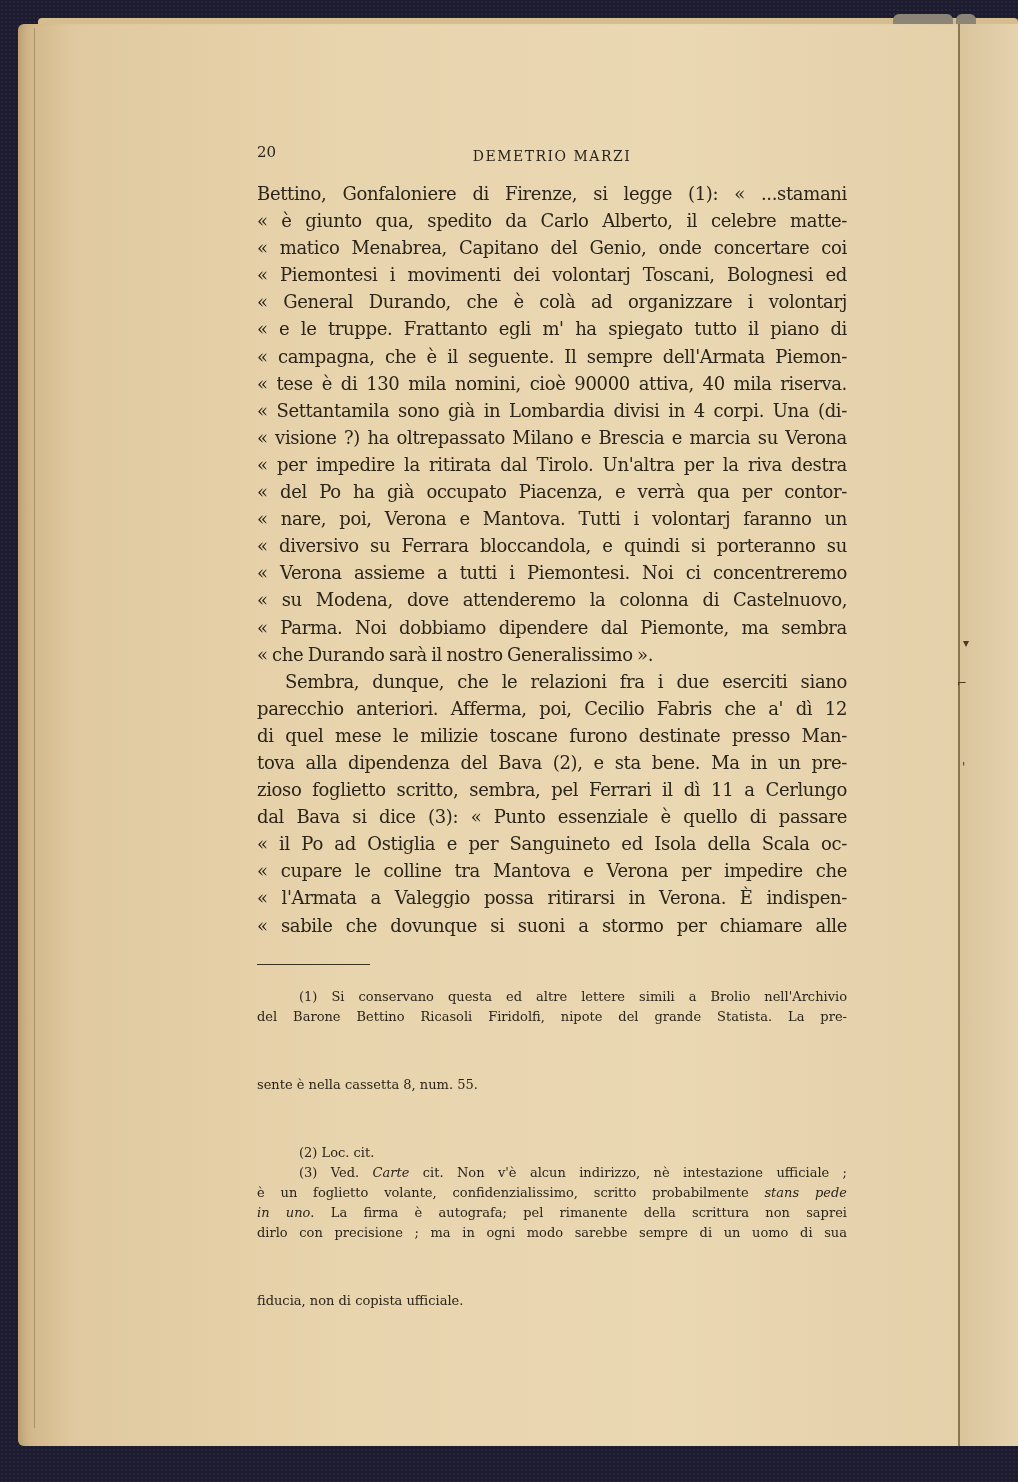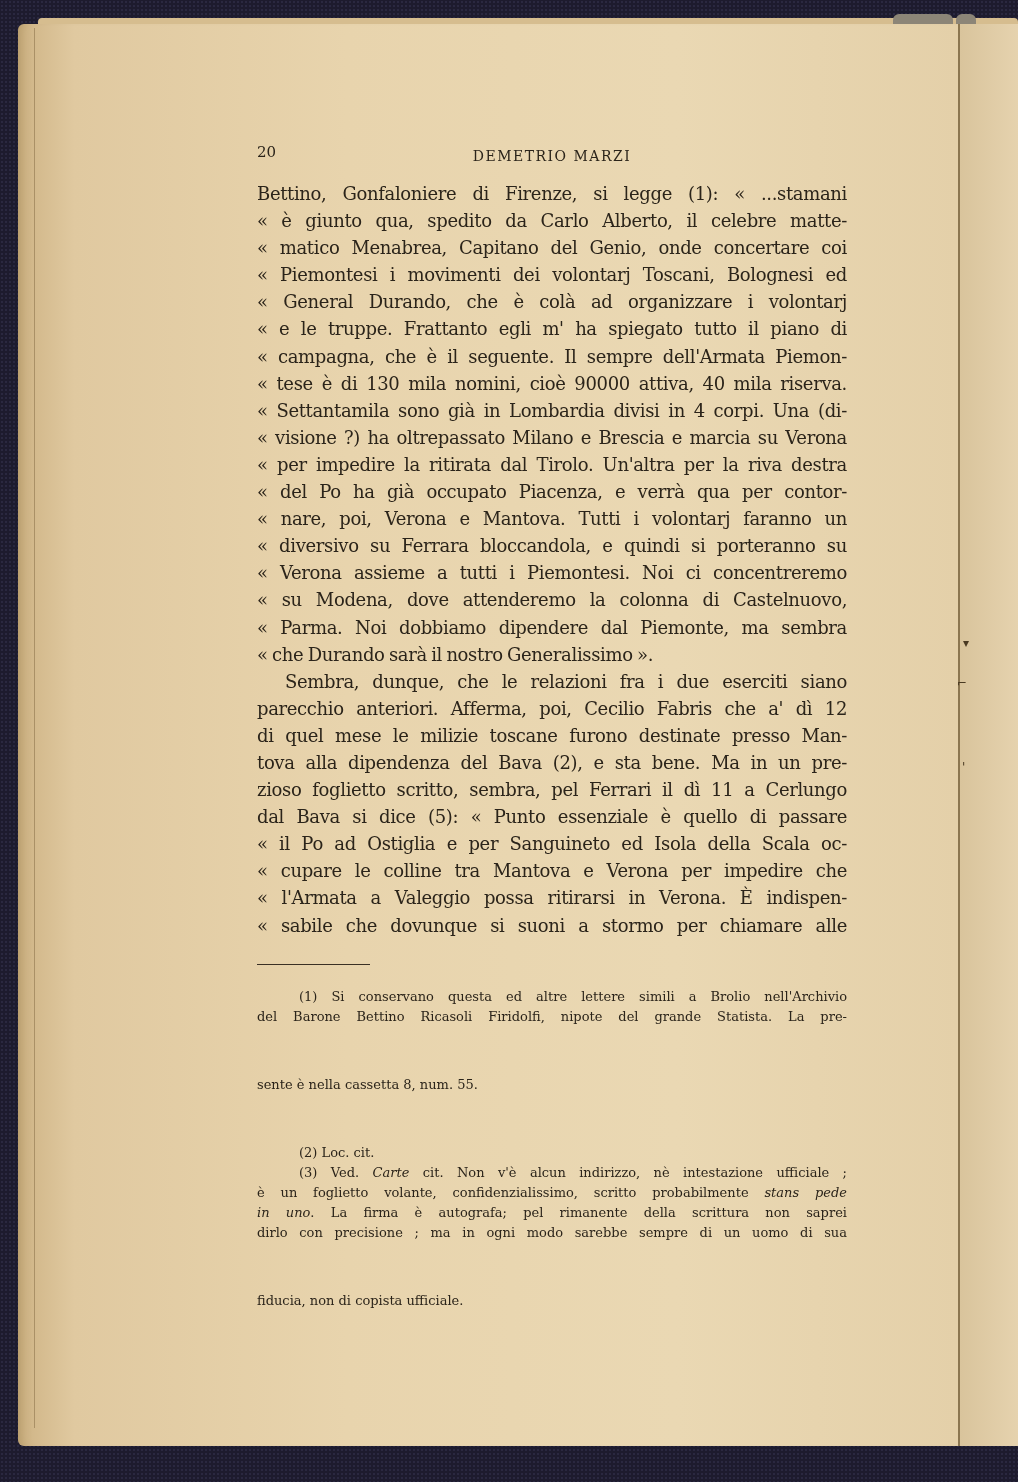--- a/index.html
+++ b/index.html
@@ -94,21 +94,21 @@
     <div class="body-line">« diversivo su Ferrara bloccandola, e quindi si porteranno su</div>
     <div class="body-line">« Verona assieme a tutti i Piemontesi. Noi ci concentreremo</div>
     <div class="body-line">« su Modena, dove attenderemo la colonna di Castelnuovo,</div>
     <div class="body-line">« Parma. Noi dobbiamo dipendere dal Piemonte, ma sembra</div>
     <div class="body-line last">« che Durando sarà il nostro Generalissimo ».</div>
     <div class="body-line indent">Sembra, dunque, che le relazioni fra i due eserciti siano</div>
     <div class="body-line">parecchio anteriori. Afferma, poi, Cecilio Fabris che a' dì 12</div>
     <div class="body-line">di quel mese le milizie toscane furono destinate presso Man-</div>
     <div class="body-line">tova alla dipendenza del Bava (2), e sta bene. Ma in un pre-</div>
     <div class="body-line">zioso foglietto scritto, sembra, pel Ferrari il dì 11 a Cerlungo</div>
-    <div class="body-line">dal Bava si dice (5): « Punto essenziale è quello di passare</div>
+    <div class="body-line">dal Bava si dice (3): « Punto essenziale è quello di passare</div>
     <div class="body-line">« il Po ad Ostiglia e per Sanguineto ed Isola della Scala oc-</div>
     <div class="body-line">« cupare le colline tra Mantova e Verona per impedire che</div>
     <div class="body-line">« l'Armata a Valeggio possa ritirarsi in Verona. È indispen-</div>
     <div class="body-line">« sabile che dovunque si suoni a stormo per chiamare alle</div>
   </div>
 
   <div class="fn-rule"></div>
 
   <div>
     <div>

